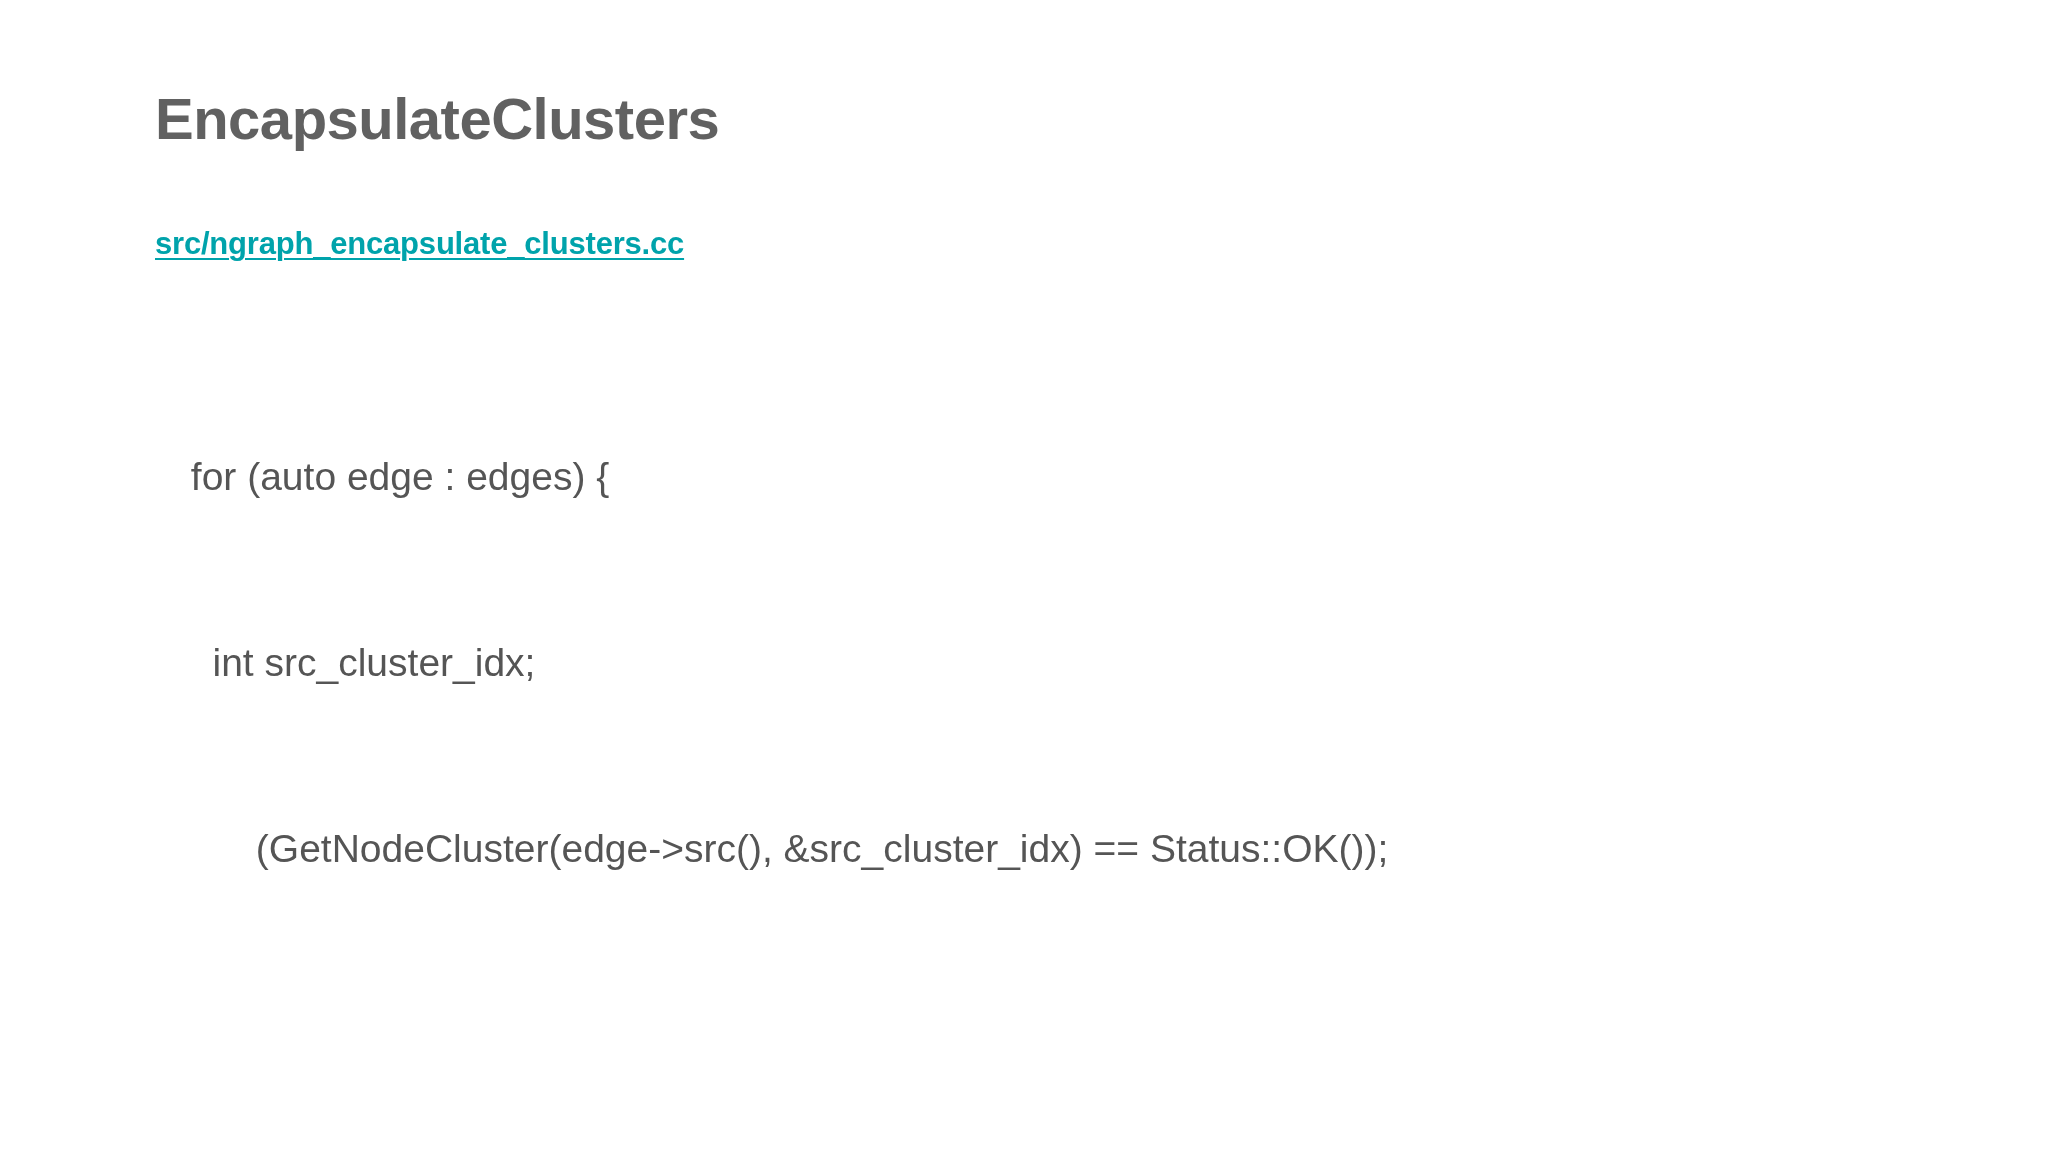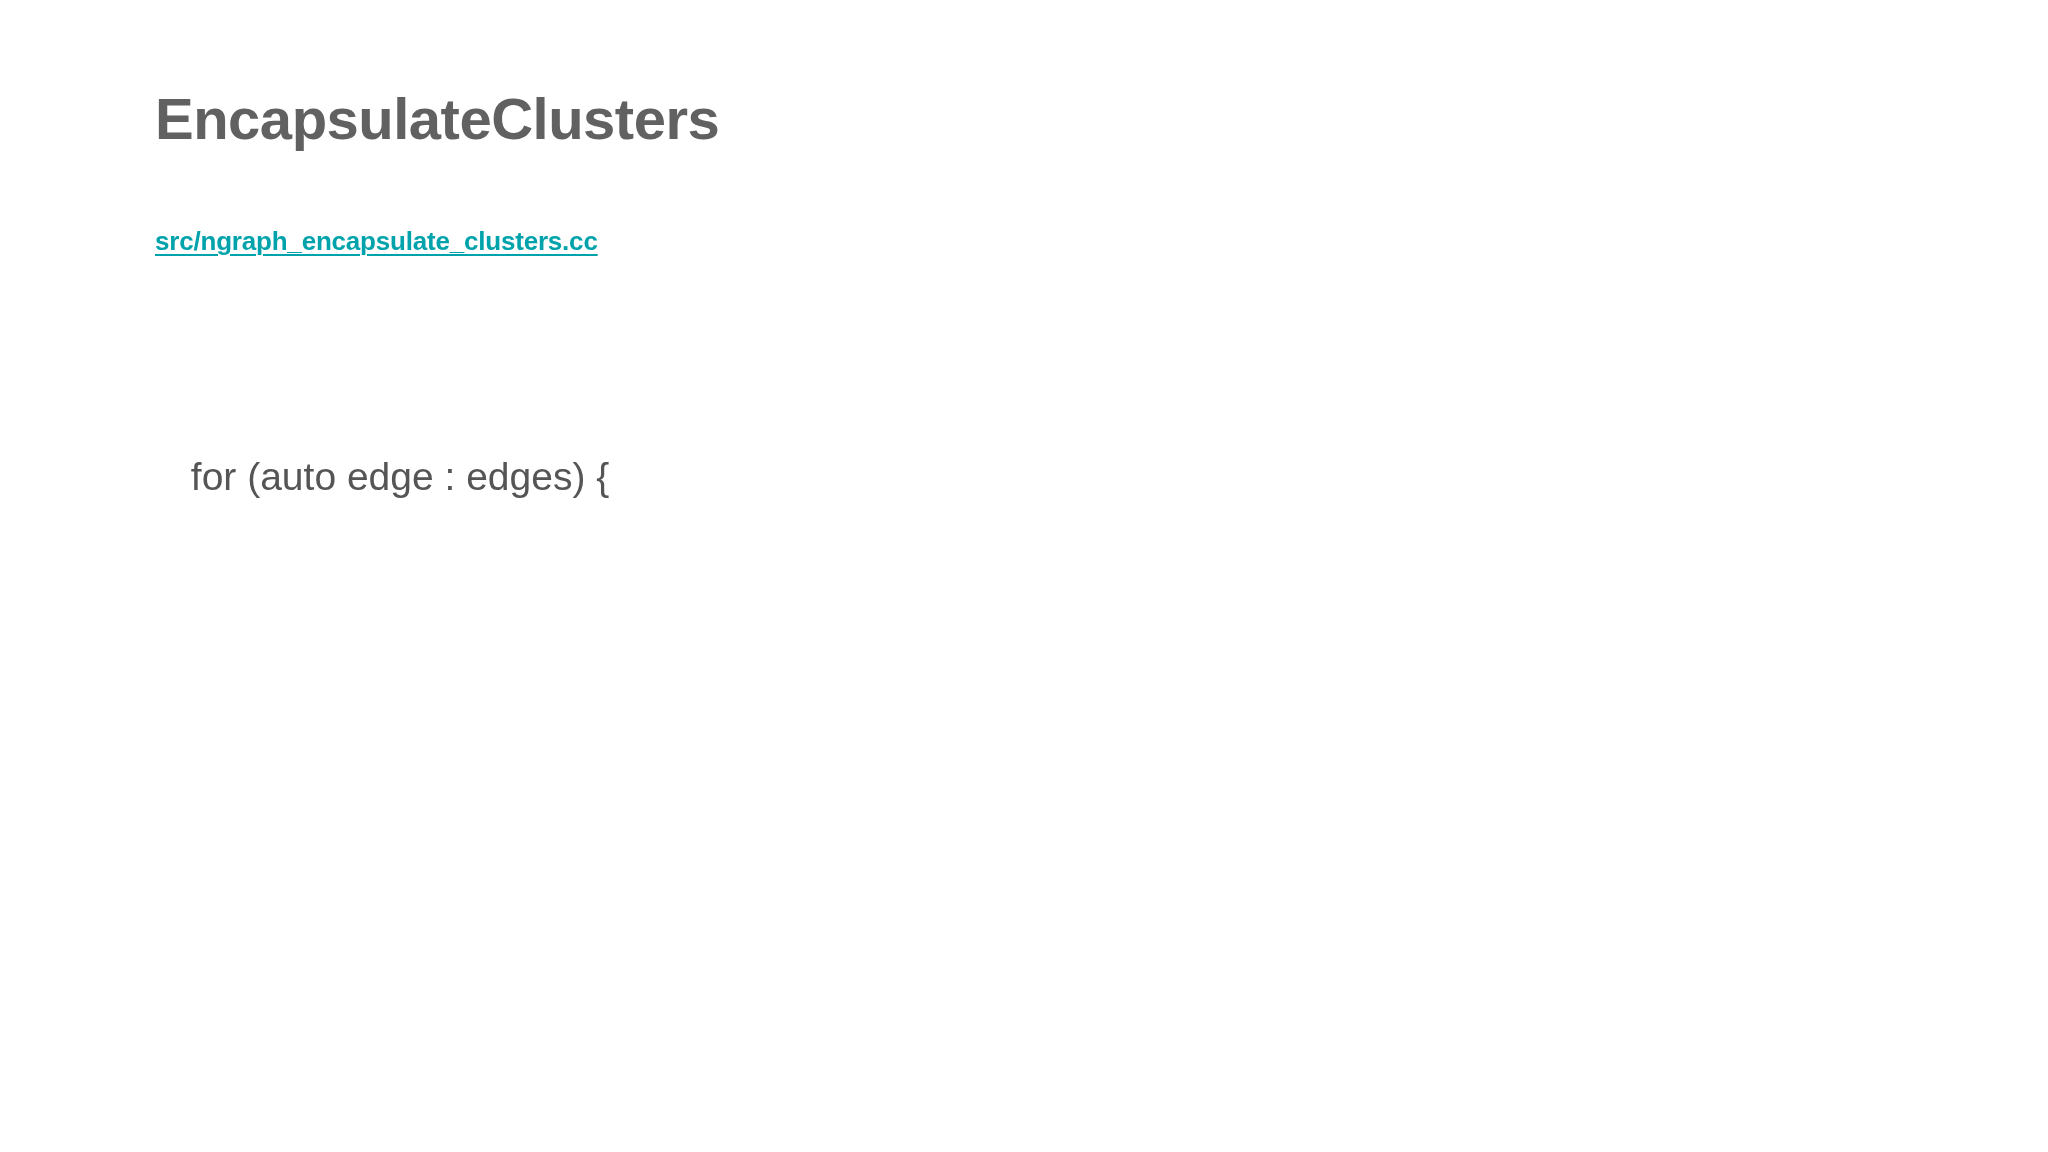--- a/index.html
+++ b/index.html
@@ -36,21 +36,21 @@
   }
 
   .source-link-wrap {
     position: absolute;
     left: 155px;
     top: 228px;
     line-height: 1;
   }
 
   .source-link {
-    font-size: 26px;
+    font-size: 31px;
     font-weight: bold;
     letter-spacing: -0.2px;
     color: #00a3ab;
     text-decoration: underline;
     text-underline-offset: 4px;
     text-decoration-thickness: 2px;
     white-space: nowrap;
     cursor: pointer;
   }
 
@@ -77,20 +77,22 @@
 <div class="slide">
 
   <div class="slide-title">EncapsulateClusters</div>
 
   <div class="source-link-wrap">
     <span class="source-link">src/ngraph_encapsulate_clusters.cc</span>
   </div>
 
   <div class="code-block">
     <div class="code-line"> for (auto edge : edges) {</div>
+    <div class="code-line">   int src_cluster_idx;</div>
+    <div class="code-line">       (GetNodeCluster(edge-&gt;src(), &amp;src_cluster_idx) == Status::OK());</div>
     
     
     
     
     
     
     
   </div>
 
 </div>

